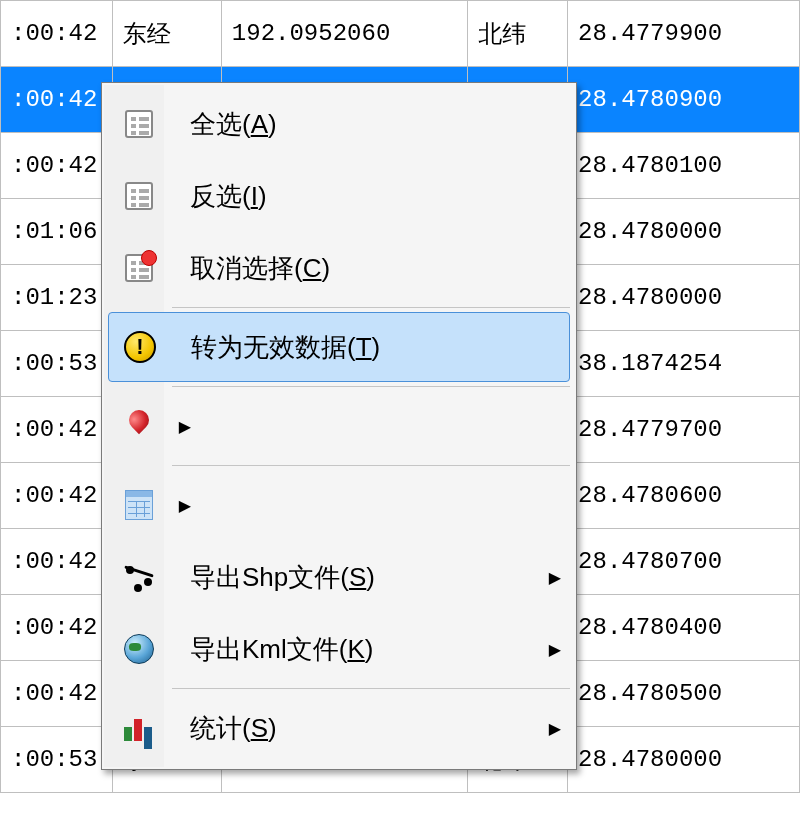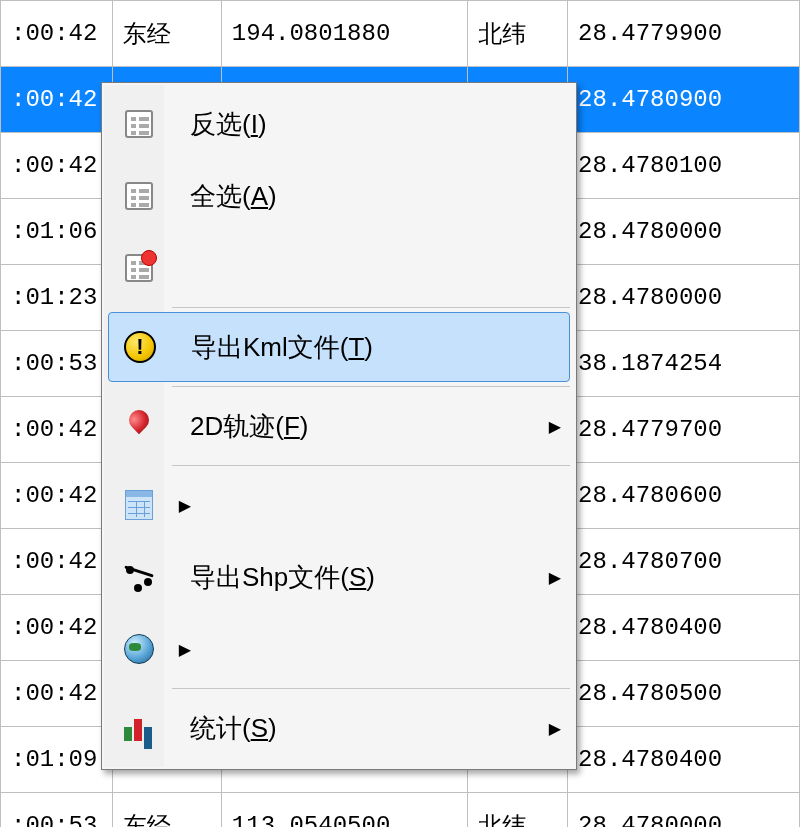--- a/index.html
+++ b/index.html
@@ -181,21 +181,21 @@
     }
   </style>
 </head>
 <body>
 
 <table class="table">
   <tbody id="tbody">
       <tr>
         <td class="col-time">:00:42</td>
         <td class="col-lon-label han">东经</td>
-        <td class="col-lon">194.0801880</td>
+        <td class="col-lon">192.0952060</td>
         <td class="col-lat-label han">北纬</td>
         <td class="col-lat">28.4779900</td>
       </tr>
       <tr class="selected">
         <td class="col-time">:00:42</td>
         <td class="col-lon-label han"></td>
         <td class="col-lon"></td>
         <td class="col-lat-label han"></td>
         <td class="col-lat">28.4780900</td>
       </tr>
@@ -254,77 +254,70 @@
         <td class="col-lon"></td>
         <td class="col-lat-label han"></td>
         <td class="col-lat">28.4780400</td>
       </tr>
       <tr>
         <td class="col-time">:00:42</td>
         <td class="col-lon-label han"></td>
         <td class="col-lon"></td>
         <td class="col-lat-label han"></td>
         <td class="col-lat">28.4780500</td>
-      </tr>
-      <tr>
-        <td class="col-time">:01:09</td>
-        <td class="col-lon-label han"></td>
-        <td class="col-lon"></td>
-        <td class="col-lat-label han"></td>
-        <td class="col-lat">28.4780400</td>
       </tr>
       <tr>
         <td class="col-time">:00:53</td>
         <td class="col-lon-label han">东经</td>
         <td class="col-lon">113.0540500</td>
         <td class="col-lat-label han">北纬</td>
         <td class="col-lat">28.4780000</td>
       </tr>
     </tbody>
 </table>
 
 <div class="context-menu">
   <div class="icon-strip"></div>
 
   <div class="menu-item">
     <div class="menu-icon-cell">
         <div class="ic-list"></div>
       </div>
+    <div class="menu-label"><span>全选</span>(<u>A</u>)</div>
+  </div>
+
+  <div class="menu-item">
+    <div class="menu-icon-cell">
+        <div class="ic-list"></div>
+      </div>
     <div class="menu-label"><span>反选</span>(<u>I</u>)</div>
   </div>
 
   <div class="menu-item">
     <div class="menu-icon-cell">
-        <div class="ic-list"></div>
-      </div>
-    <div class="menu-label"><span>全选</span>(<u>A</u>)</div>
-  </div>
-
-  <div class="menu-item">
-    <div class="menu-icon-cell">
         <div class="ic-list cancel"></div>
       </div>
+    <div class="menu-label"><span>取消选择</span>(<u>C</u>)</div>
   </div>
 
   <div class="menu-separator"></div>
 
   <div class="menu-item highlighted">
     <div class="menu-icon-cell">
         <div class="ic-warn">!</div>
       </div>
-    <div class="menu-label"><span>导出Kml文件</span>(<u>T</u>)</div>
+    <div class="menu-label"><span>转为无效数据</span>(<u>T</u>)</div>
   </div>
 
   <div class="menu-separator"></div>
 
   <div class="menu-item">
     <div class="menu-icon-cell">
         <div class="ic-pin"></div>
       </div>
-    <div class="menu-label"><span>2D轨迹</span>(<u>F</u>)</div>
     <div class="menu-arrow">▶</div>
   </div>
 
   <div class="menu-separator"></div>
 
   <div class="menu-item">
     <div class="menu-icon-cell">
         <div class="ic-excel"></div>
       </div>
     <div class="menu-arrow">▶</div>
@@ -335,20 +328,21 @@
         <div class="ic-shp"></div>
       </div>
     <div class="menu-label"><span>导出Shp文件</span>(<u>S</u>)</div>
     <div class="menu-arrow">▶</div>
   </div>
 
   <div class="menu-item">
     <div class="menu-icon-cell">
         <div class="ic-earth"></div>
       </div>
+    <div class="menu-label"><span>导出Kml文件</span>(<u>K</u>)</div>
     <div class="menu-arrow">▶</div>
   </div>
 
   <div class="menu-separator"></div>
 
   <div class="menu-item">
     <div class="menu-icon-cell">
         <div class="ic-stats"></div>
       </div>
     <div class="menu-label"><span>统计</span>(<u>S</u>)</div>

